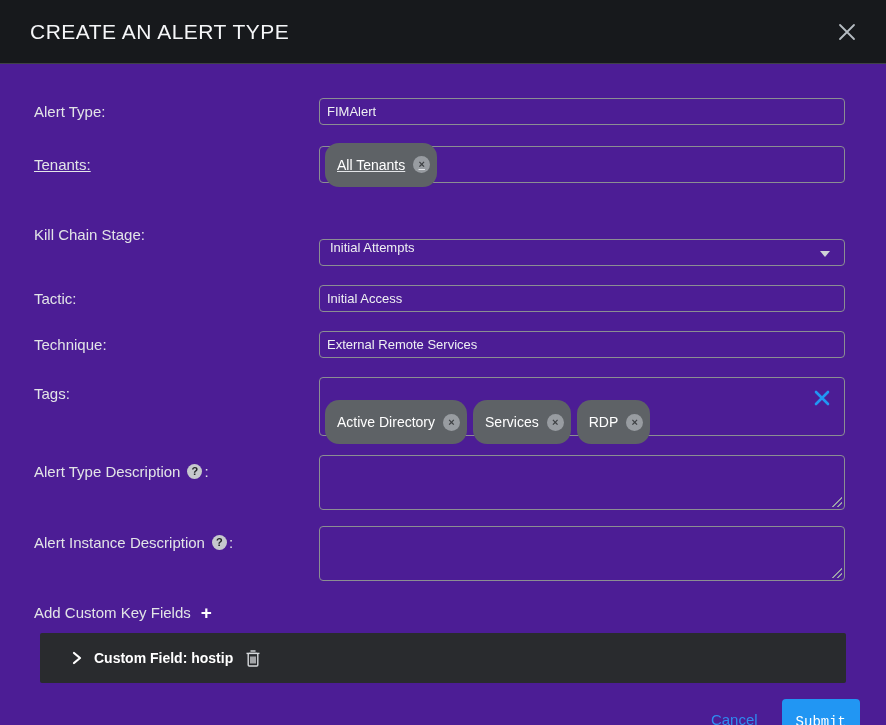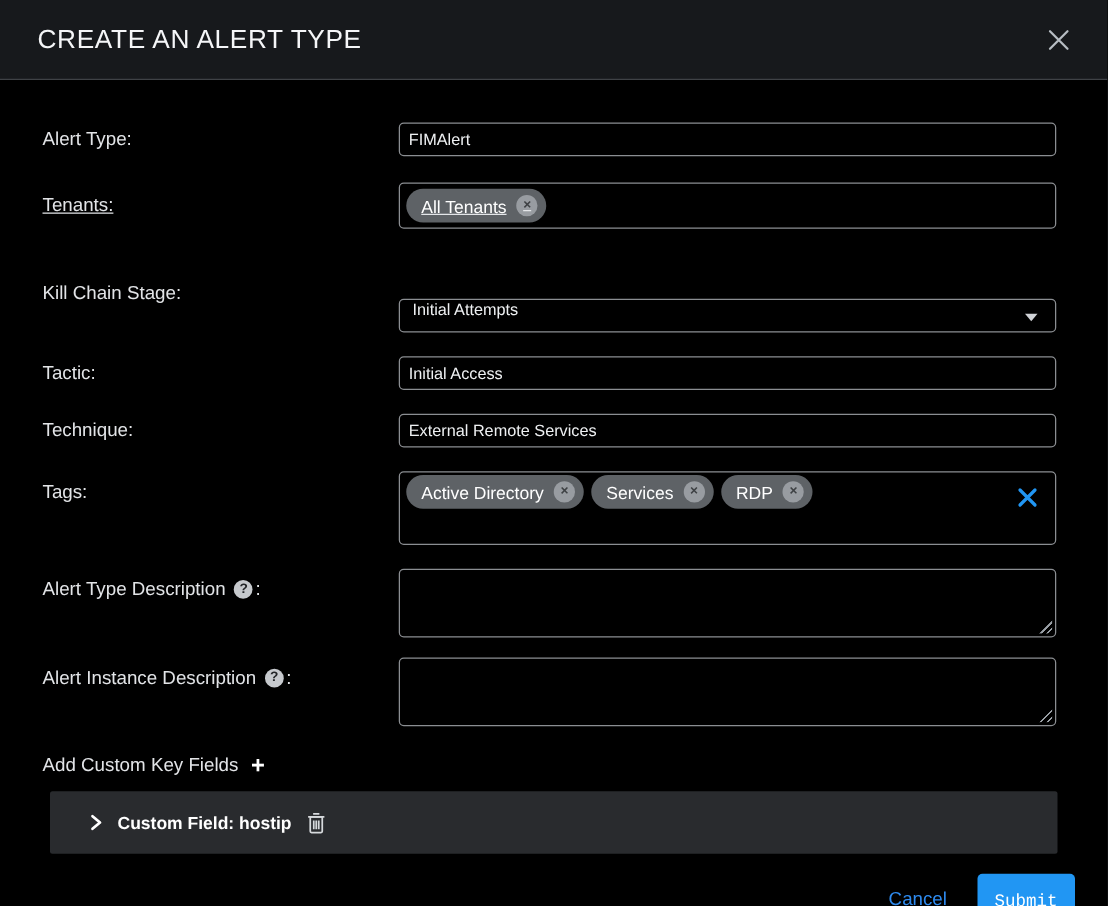--- a/index.html
+++ b/index.html
@@ -3,21 +3,21 @@
 <meta charset="utf-8">
 <style>
   * { margin: 0; padding: 0; box-sizing: border-box; }
   html, body { width: 886px; height: 725px; }
   body {
     font-family: "Liberation Sans", sans-serif;
     background: #1f2125;
     color: #e4e6e9;
     overflow: hidden;
   }
-  .modal { width: 886px; height: 725px; background: #000000; display: flex; flex-direction: column; }
+  .modal { width: 886px; height: 725px; background: #4c1d95; display: flex; flex-direction: column; }
 
   
   .modal-header {
     height: 64px; flex: 0 0 64px;
     background: #17191c;
     border-bottom: 1px solid #3f4246;
     display: flex; align-items: center;
     padding: 0 26px 0 30px;
   }
   .modal-title {
@@ -54,26 +54,26 @@
   .chip-box { height: 37px; display: flex; align-items: center; padding: 0 5px; }
 
   .select-box { height: 27px; display: flex; padding: 0 10px; font-size: 13px; cursor: pointer; position: relative; margin-top: 36px; }
   .caret-down {
     position: absolute; right: 14px; top: 11px;
     width: 0; height: 0;
     border-left: 5px solid transparent; border-right: 5px solid transparent;
     border-top: 6px solid #cfd2d6;
   }
 
-  .tags-box { height: 59px; padding: 2px 40px 7px 5px; display: flex; align-items: flex-start; flex-wrap: wrap; gap: 6px; position: relative; }
+  .tags-box { height: 59px; padding: 22px 40px 7px 5px; display: flex; align-items: flex-start; flex-wrap: wrap; gap: 6px; position: relative; }
 
   .chip {
     display: inline-flex; align-items: center; gap: 8px;
     background: #5e6266; color: #ffffff;
-    border-radius: 14px; height: 27px; padding: 0 7px 0 12px;
+    border-radius: 14px; height: 44px; padding: 0 7px 0 12px;
     font-size: 14px; white-space: nowrap;
   }
   .chip-remove {
     width: 17px; height: 17px; border-radius: 50%;
     background: #989ca1; color: #3e4144;
     font-size: 11px; line-height: 17px; text-align: center;
     cursor: pointer; font-weight: 700;
     display: inline-block;
   }
   .tags-clear { position: absolute; right: 13px; top: 11px; cursor: pointer; width: 18px; height: 18px; }

